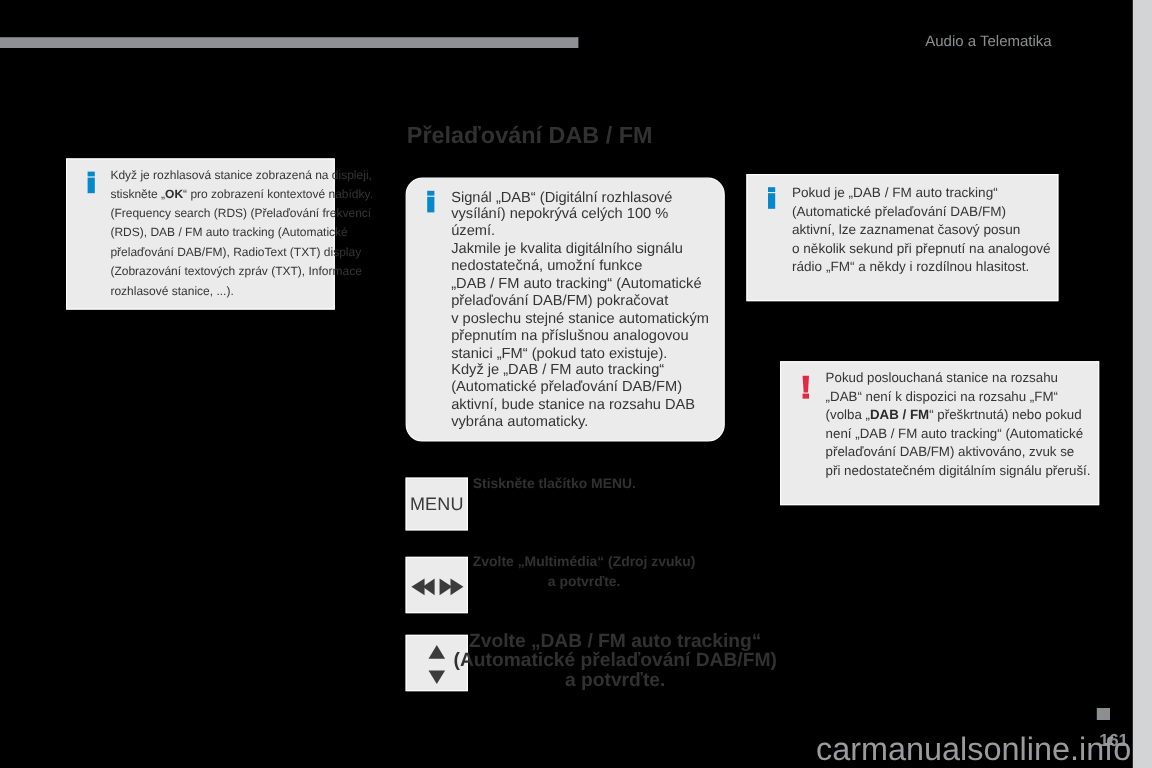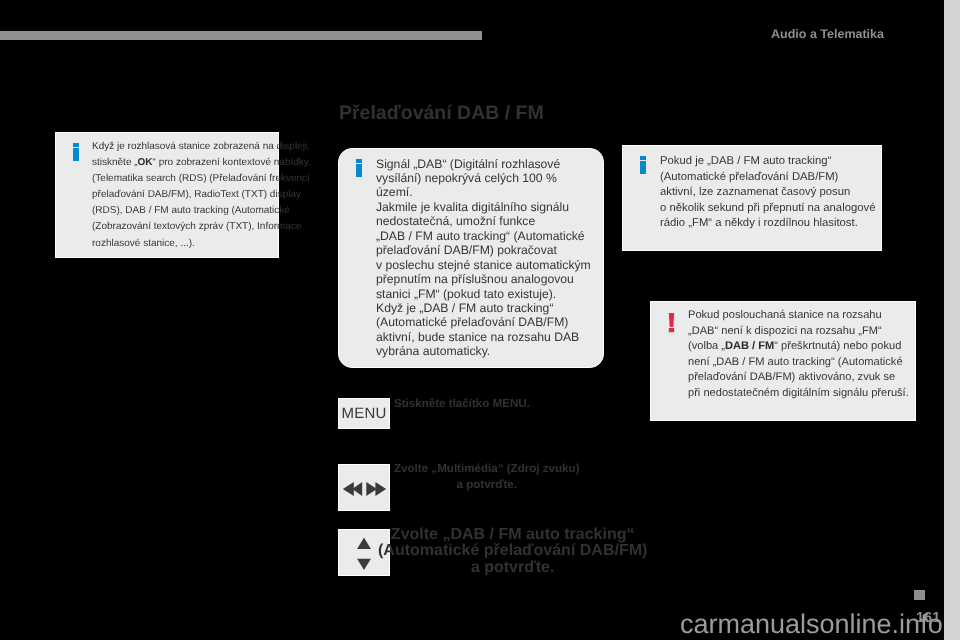--- a/index.html
+++ b/index.html
@@ -4,21 +4,21 @@
 <style>
   html,body{margin:0;padding:0;}
   body{width:960px;height:640px;background:#000;overflow:hidden;
        font-family:"Liberation Sans",sans-serif;
        -webkit-font-smoothing:antialiased;text-rendering:geometricPrecision;}
   .page{position:absolute;left:0;top:0;width:944px;height:640px;background:#000;overflow:hidden;}
   .right-strip{position:absolute;left:944px;top:0;width:16px;height:640px;background:#d2d4d6;}
 
   .top-bar{position:absolute;left:0;top:31.2px;width:482px;height:8.6px;background:#8e9094;}
   .header-title{position:absolute;left:771px;top:28px;font-size:12.5px;line-height:12.5px;
-                font-weight:bold;color:#8c8e90;letter-spacing:0px;white-space:nowrap;}
+                font-weight:normal;color:#8c8e90;letter-spacing:0px;white-space:nowrap;}
 
   .section-title{position:absolute;left:339px;top:104px;font-size:19.5px;line-height:19.5px;
                  font-weight:bold;color:#313131;white-space:nowrap;letter-spacing:0px;}
 
   .info-box{position:absolute;background:#ebebeb;box-sizing:border-box;border:1px solid #fdfdfd;}
   .i-dot{position:absolute;width:5.8px;height:3.5px;background:#0689cb;}
   .i-stem{position:absolute;width:5.8px;height:12.6px;background:#0689cb;}
   .bang{position:absolute;}
   .box-text{position:absolute;color:#353535;white-space:nowrap;}
   .box-text .ln{display:block;}
@@ -44,23 +44,23 @@
   <div class="top-bar"></div>
   <div class="header-title">Audio a Telematika</div>
   <div class="section-title">Přelaďování DAB / FM</div>
 
   <div class="info-box" style="left:55px;top:132px;width:224px;height:126px;">
     <span class="i-dot" style="left:16.8px;top:10.2px;"></span>
     <span class="i-stem" style="left:16.8px;top:15px;"></span>
     <div class="box-text" style="left:36px;top:6px;font-size:10px;line-height:16.1px;">
         <span class="ln">Když je rozhlasová stanice zobrazená na displeji,</span>
         <span class="ln">stiskněte „<b>OK</b>“ pro zobrazení kontextové nabídky.</span>
-        <span class="ln">(Telematika search (RDS) (Přelaďování frekvencí</span>
+        <span class="ln">(Frequency search (RDS) (Přelaďování frekvencí</span>
+        <span class="ln">(RDS), DAB / FM auto tracking (Automatické</span>
         <span class="ln">přelaďování DAB/FM), RadioText (TXT) display</span>
-        <span class="ln">(RDS), DAB / FM auto tracking (Automatické</span>
         <span class="ln">(Zobrazování textových zpráv (TXT), Informace</span>
         <span class="ln">rozhlasové stanice, ...).</span>
       </div>
   </div>
 
   <div class="info-box" style="left:338px;top:148px;width:266px;height:220px;border-radius:14px;">
     <span class="i-dot" style="left:16.8px;top:10.2px;"></span>
     <span class="i-stem" style="left:16.8px;top:15px;"></span>
     <div class="box-text" style="left:37px;top:7.5px;font-size:12.2px;line-height:14.45px;">
         <span class="ln">Signál „DAB“ (Digitální rozhlasové</span>
@@ -100,21 +100,21 @@
     <div class="box-text" style="left:37px;top:6px;font-size:11.1px;line-height:15.6px;">
         <span class="ln">Pokud poslouchaná stanice na rozsahu</span>
         <span class="ln">„DAB“ není k dispozici na rozsahu „FM“</span>
         <span class="ln">(volba „<b>DAB / FM</b>“ přeškrtnutá) nebo pokud</span>
         <span class="ln">není „DAB / FM auto tracking“ (Automatické</span>
         <span class="ln">přelaďování DAB/FM) aktivováno, zvuk se</span>
         <span class="ln">při nedostatečném digitálním signálu přeruší.</span>
       </div>
   </div>
 
-  <div class="key-btn" style="left:338px;top:398px;width:52px;height:31px;">
+  <div class="key-btn" style="left:338px;top:398px;width:52px;height:44px;">
     <span class="key-label">MENU</span>
   </div>
   <div class="step-text" style="left:394px;top:396px;font-size:11.6px;line-height:16.3px;">
       <span class="ln">Stiskněte tlačítko MENU.</span>
     </div>
 
   <div class="key-btn" style="left:338px;top:463.6px;width:52px;height:47.5px;">
     <svg class="key-svg" width="51" height="47" viewBox="0 0 51 47">
       <polygon points="3.8,24.0 14.8,17.0 14.8,31.0" fill="#3b3b3b"></polygon>
       <polygon points="13.2,24.0 23.2,17.0 23.2,31.0" fill="#3b3b3b"></polygon>

